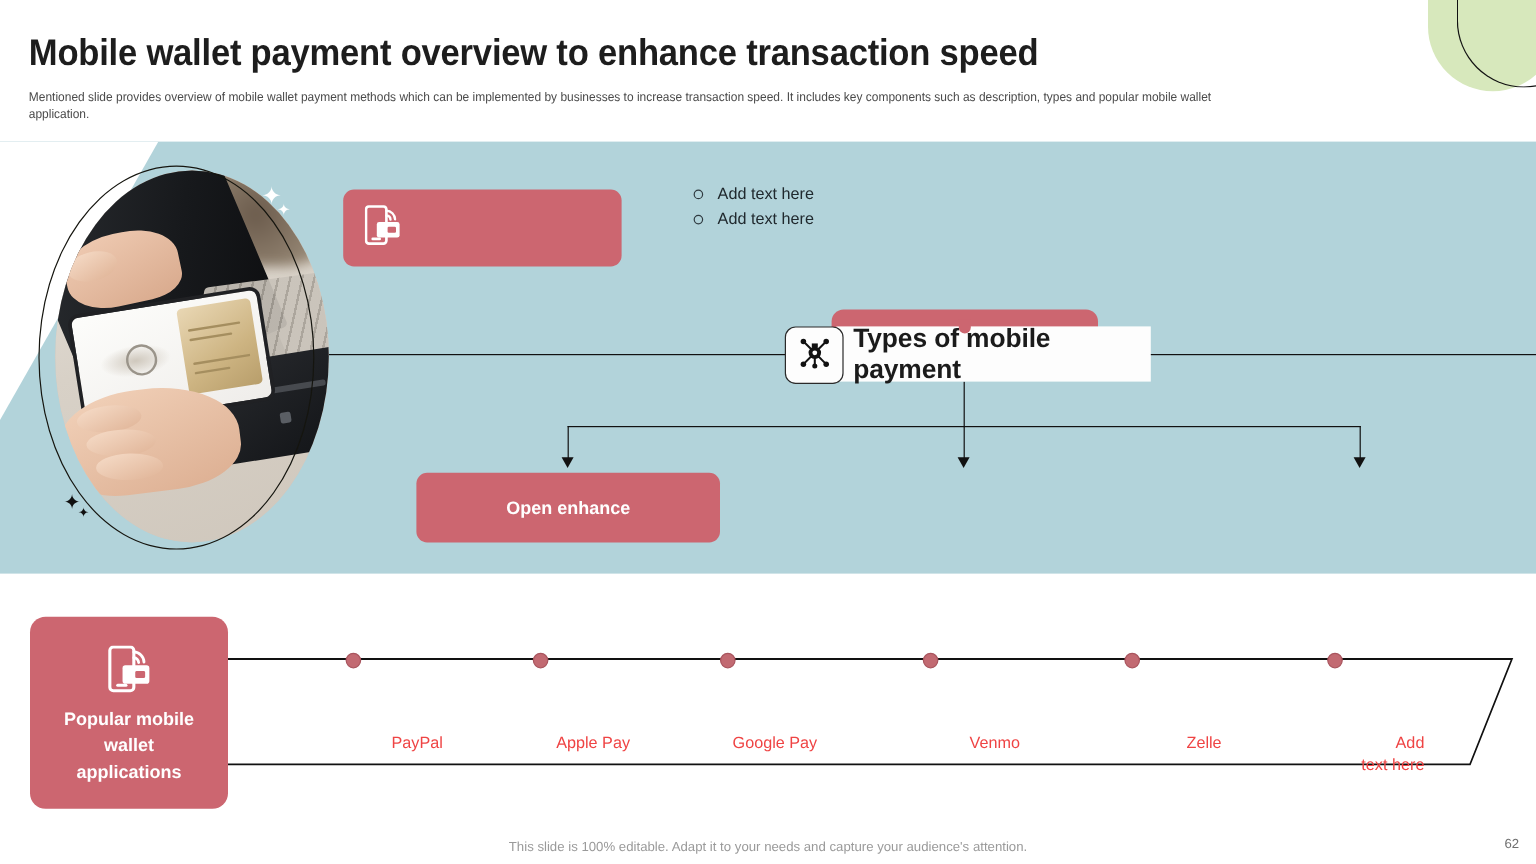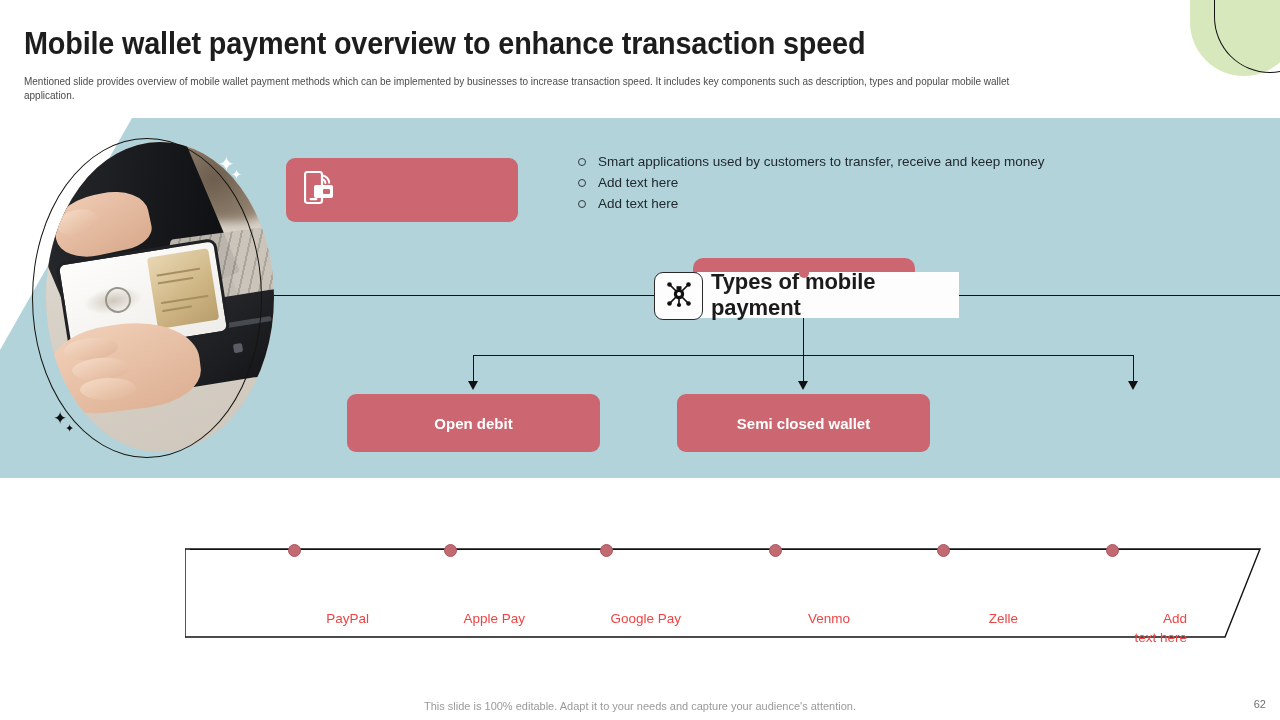--- a/index.html
+++ b/index.html
@@ -322,24 +322,20 @@
         <path d="M18 8.6a3.6 3.6 0 0 1 3.4 3.4" fill="none" stroke="#ffffff" stroke-width="2" stroke-linecap="round"></path>
         <rect x="10" y="14" width="19" height="13" rx="2" fill="#ffffff"></rect>
         <rect x="19" y="18" width="7" height="5" rx="1" fill="#cc6670"></rect>
       </svg>
     </span>
   </div>
 
   <div class="bullets">
     <div class="bullet-row">
       <span class="bullet-mark"></span>
-      <span class="bullet-text">Smart applications used by customers to transfer,  receive and keep money</span>
-    </div>
-    <div class="bullet-row">
-      <span class="bullet-mark"></span>
       <span class="bullet-text">Add text here</span>
     </div>
     <div class="bullet-row">
       <span class="bullet-mark"></span>
       <span class="bullet-text">Add text here</span>
     </div>
   </div>
 
   <div class="types-line-left"></div>
   <div class="types-line-right"></div>
@@ -372,29 +368,41 @@
 
   <div class="conn conn-vert-main"></div>
   <div class="conn conn-horiz"></div>
   <div class="conn conn-drop d1"></div>
   <div class="conn conn-drop d2"></div>
   <div class="conn conn-drop d3"></div>
   <div class="arrow-head a1"></div>
   <div class="arrow-head a2"></div>
   <div class="arrow-head a3"></div>
 
-  <div class="wallet-box wb1">Open debit</div>
-  <div class="wallet-box wb2">Semi closed wallet</div>
+  <div class="wallet-box wb1">Open enhance</div>
 
   <div class="apps-shape">
     <svg width="1085" height="125" viewBox="0 0 1085 125">
       <path d="M0 25 L1075 25 L1040 113 L0 113 Z" fill="none" stroke="#111" stroke-width="1.4"></path>
     </svg>
   </div>
 
+  <div class="apps-box">
+    <span>
+      <svg width="36" height="40" viewBox="0 0 30 34" aria-hidden="true">
+        <rect x="1" y="1" width="17" height="31" rx="2.5" fill="none" stroke="#ffffff" stroke-width="2.2"></rect>
+        <rect x="5.5" y="27" width="8" height="2.2" rx="1.1" fill="#ffffff"></rect>
+        <path d="M18 4.5a7.5 7.5 0 0 1 7.2 7.2" fill="none" stroke="#ffffff" stroke-width="2" stroke-linecap="round"></path>
+        <path d="M18 8.6a3.6 3.6 0 0 1 3.4 3.4" fill="none" stroke="#ffffff" stroke-width="2" stroke-linecap="round"></path>
+        <rect x="10" y="14" width="19" height="13" rx="2" fill="#ffffff"></rect>
+        <rect x="19" y="18" width="7" height="5" rx="1" fill="#cc6670"></rect>
+      </svg>
+    </span>
+    <span class="apps-box-label">Popular mobile<br>wallet<br>applications</span>
+  </div>
 
   <div class="apps-line"></div>
 
   <div class="tl-dot" style="left:288px;"></div>
   <div class="tl-dot" style="left:444px;"></div>
   <div class="tl-dot" style="left:600px;"></div>
   <div class="tl-dot" style="left:769px;"></div>
   <div class="tl-dot" style="left:937px;"></div>
   <div class="tl-dot" style="left:1106px;"></div>
 

